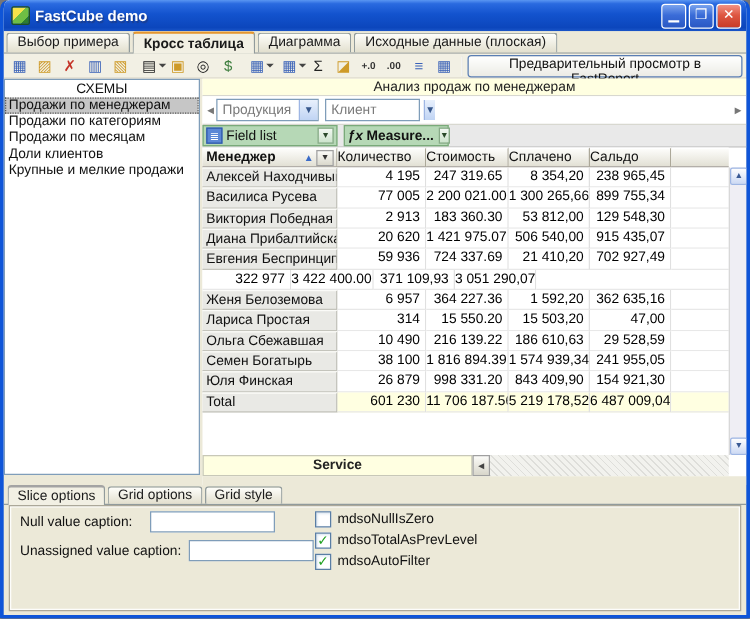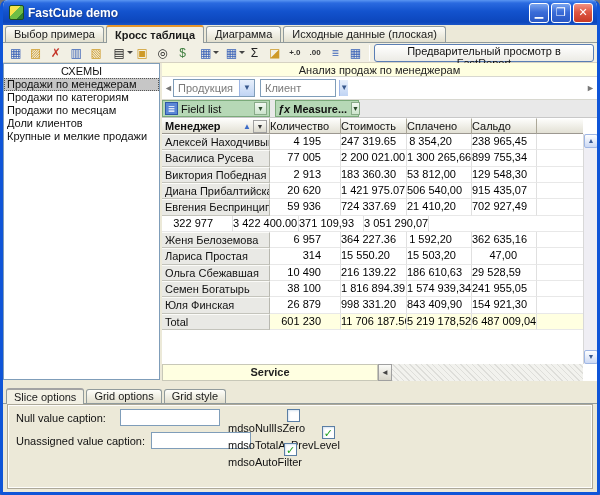--- a/index.html
+++ b/index.html
@@ -45,40 +45,40 @@
   .fx{font-style:italic;font-weight:bold;margin-right:3px;}
   .grid{position:absolute;left:0;top:55px;width:421px;}
   .hrow{display:flex;height:16px;}
   .hcell{background:linear-gradient(#FDFDFB,#E2E0D4);border-right:1px solid #ACA899;border-bottom:1px solid #9C9890;border-top:1px solid #fff;font-size:11px;line-height:15px;color:#111;overflow:hidden;white-space:nowrap;}
   .hcell.mgr{display:flex;align-items:center;text-align:left;font-weight:bold;padding-left:3px;}
   .sortup{color:#3B6BC8;font-size:8px;margin-left:auto;}
   .hdd{width:14px;height:13px;background:linear-gradient(#FBFBF8,#DAD8CC);border:1px solid #A0A0A0;font-size:7px;line-height:11px;text-align:center;color:#333;margin:0 2px;}
   .prow{display:flex;height:16.35px;}
   .prow.tot{height:16px;}
   .rh{width:108px;background:#E9E9E5;border-right:1px solid #B8B8B0;border-bottom:1px solid #C4C4BC;border-top:1px solid #FBFBF8;font-size:11px;line-height:15px;padding-left:3px;white-space:nowrap;overflow:hidden;color:#111;}
-  .c{border-right:1px solid #E0E0E0;border-bottom:1px solid #E8E8E8;font-size:11px;line-height:15px;text-align:right;padding-right:19px;white-space:nowrap;overflow:hidden;color:#000;background:#fff;}
+  .c{border-right:1px solid #E0E0E0;border-bottom:1px solid #E8E8E8;font-size:11px;line-height:15px;text-align:right;padding-right:4px;white-space:nowrap;overflow:hidden;color:#000;background:#fff;}
   .w-qty{width:71px;} .w-cost{width:66px;} .w-paid{width:65px;} .w-bal{width:65px;} .w-x{flex:1;border-right:none;}
   .tot .c{background:#FFFFE1;}
   .servicerow{position:absolute;left:0;top:301px;width:421px;height:17px;display:flex;}
   .svc{width:216px;background:#FFFFE1;border:1px solid #C8C8B8;font-size:11px;font-weight:bold;text-align:center;line-height:15px;color:#222;}
   .svcbtn{width:14px;height:17px;background:linear-gradient(#FBFBF8,#D8D6CA);border:1px solid #A0A0A0;font-size:8px;color:#444;padding:0;line-height:14px;}
   .hatch{flex:1;background:repeating-linear-gradient(45deg,#DEDEDA 0 1px,#F2F2EE 1px 4px);}
   .belowgrid{position:absolute;left:0;top:318px;width:435px;height:7px;background:#ECE9D8;}
   .vsb{position:absolute;right:0;top:71px;width:14px;height:230px;background:#EFEEF4;border-left:1px solid #D8D8D8;}
   .sbtn{position:absolute;left:0;width:14px;height:14px;background:linear-gradient(#FEFEFE,#CCD9F4);border:1px solid #9EB6E4;border-radius:2px;font-size:7px;line-height:12px;text-align:center;color:#3A5A94;padding:0;}
   .sbtn.up{top:0;} .sbtn.dn{bottom:0;}
   
   .opts{height:104px;background:#ECE9D8;position:relative;}
   .otabs{height:16px;display:flex;align-items:flex-end;padding:0 3px;border-bottom:1px solid #919B9C;}
   .otab{height:14px;line-height:13px;padding:0 7px;font-size:11px;margin-right:2px;background:linear-gradient(#FEFEFA,#E2DFCE);border:1px solid #919B9C;border-bottom:none;border-radius:3px 3px 0 0;color:#1A1A1A;}
   .otab.active{height:16px;line-height:14px;background:#F2F0E4;border-top:2px solid #a3a3a3;margin-bottom:-1px;font-weight:normal;}
   .opanel{position:absolute;left:4px;right:4px;top:16px;bottom:3px;border:1px solid #ACA899;box-shadow:inset 0 0 0 1px #FDFDFB;background:#ECE9D8;}
   .frow{position:absolute;display:flex;align-items:center;font-size:11px;color:#111;}
   .frow input{width:100px;height:17px;border:1px solid #7F9DB9;font-size:11px;padding:1px 3px;margin-left:6px;background:#fff;}
-  .cbrow{position:absolute;left:220px;display:flex;align-items:flex-end;font-size:11px;color:#111;flex-direction:column;}
+  .cbrow{position:absolute;left:244px;display:flex;align-items:flex-start;font-size:11px;color:#111;}
   .cbx{width:13px;height:13px;border:1px solid #5A7EA4;background:#fff;box-shadow:inset 1px 1px 2px #D8E4F0;margin-right:5px;font-size:11px;line-height:12px;text-align:center;color:#21A121;font-weight:bold;}
   .lblr{white-space:nowrap;}
 </style>
 </head>
 <body>
 
 <div class="win">
 
   <div class="titlebar">
     <div class="appicon"></div>

